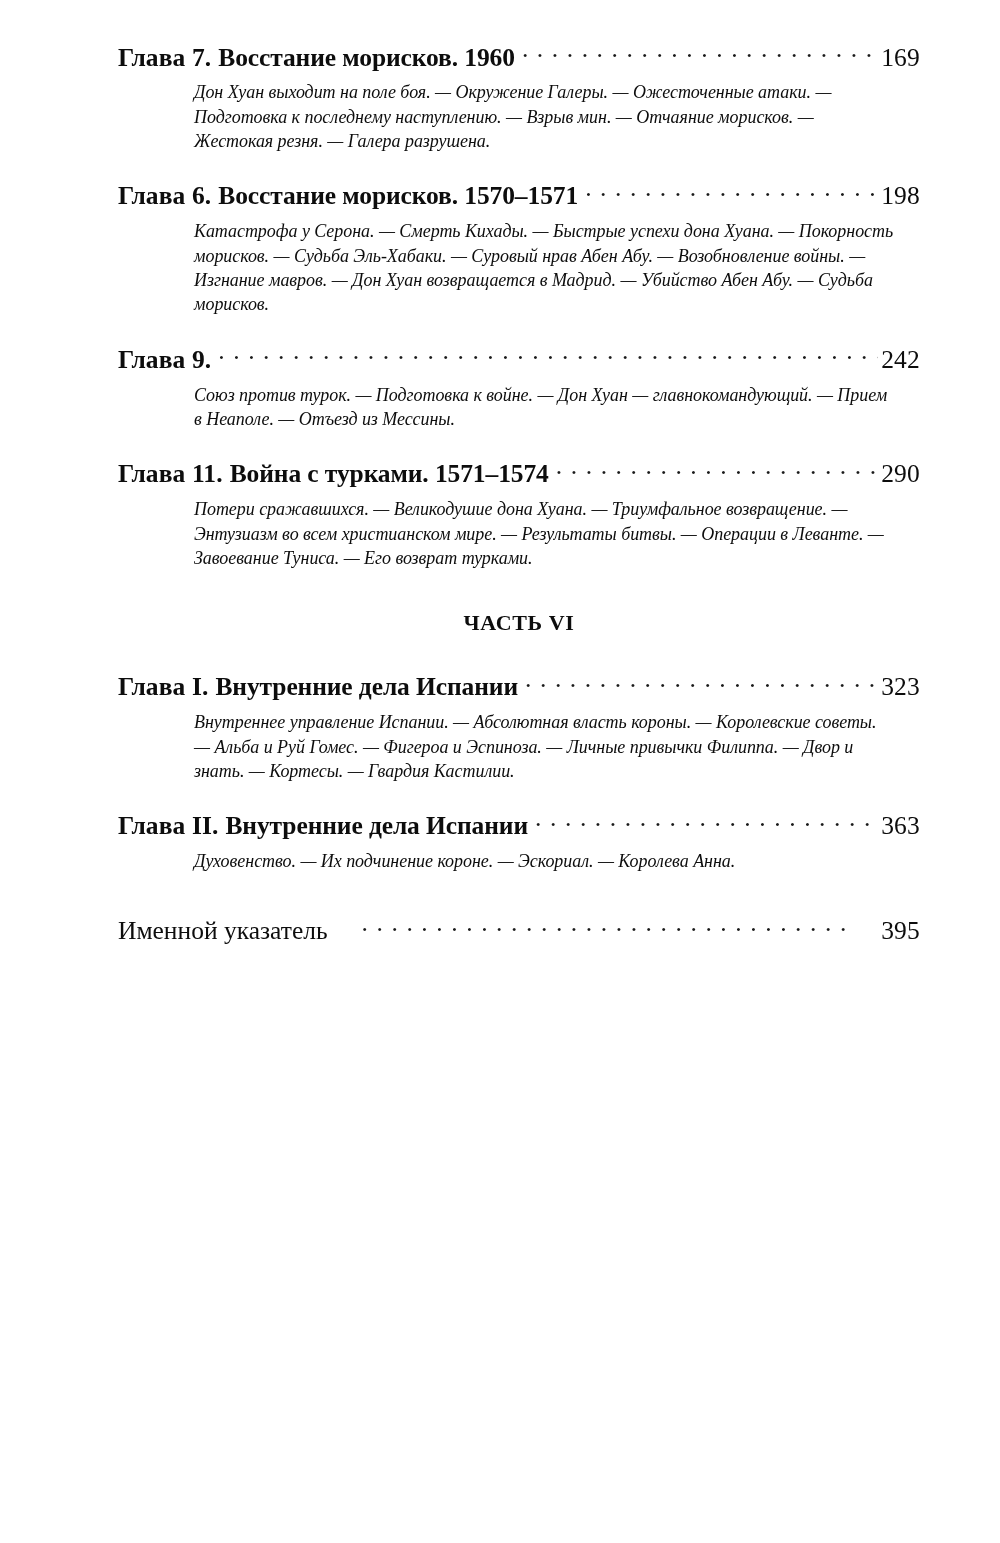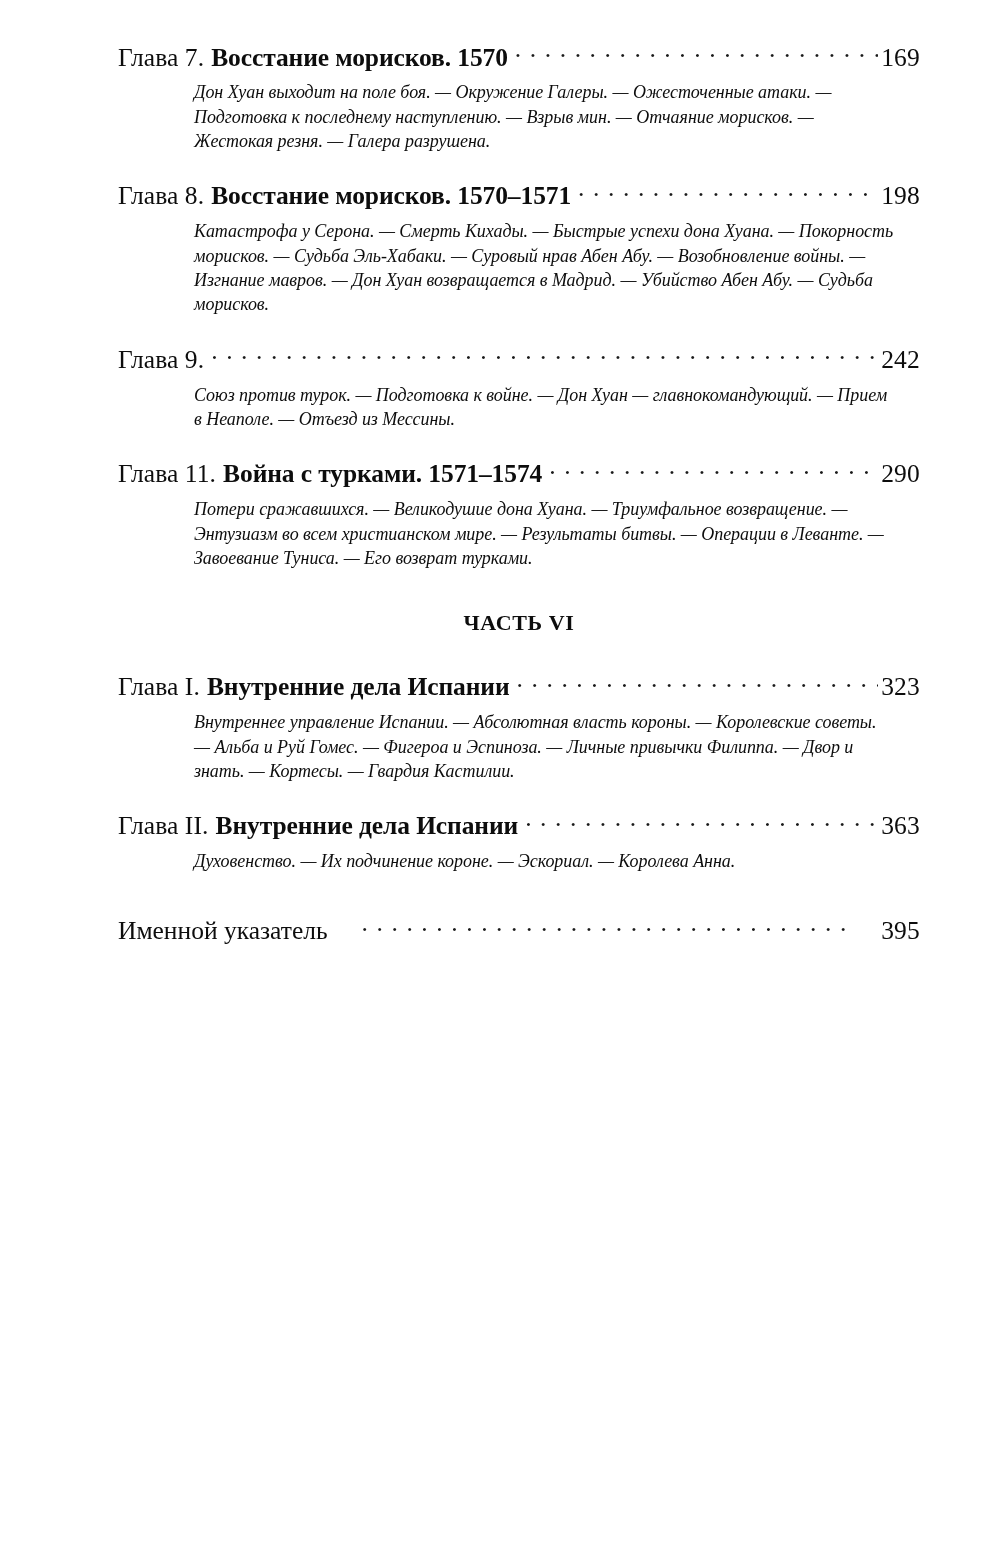--- a/index.html
+++ b/index.html
@@ -33,21 +33,21 @@
   .entry-title-line {
     display: flex;
     align-items: baseline;
     width: 100%;
     font-size: 25.5px;
     line-height: 1.25;
     white-space: nowrap;
   }
 
   .chapter-label {
-    font-weight: 400;
+    font-weight: 700;
     letter-spacing: 0.1px;
   }
 
   .chapter-name {
     font-weight: 700;
     margin-left: 7px;
     letter-spacing: -0.1px;
   }
 
   .leader {
@@ -111,30 +111,30 @@
   }
 </style>
 </head>
 <body>
 
 <div class="page">
 
   <div class="entry">
     <div class="entry-title-line">
       <span class="chapter-label">Глава 7.</span>
-      <span class="chapter-name">Восстание морисков. 1570</span>
+      <span class="chapter-name">Восстание морисков. 1960</span>
       <span class="leader"></span>
       <span class="page-num">169</span>
     </div>
     <div class="entry-desc">Дон Хуан выходит на поле боя. — Окружение Галеры. — Ожесточенные атаки. — Подготовка к последнему наступлению. — Взрыв мин. — Отчаяние морисков. — Жестокая резня. — Галера разрушена.</div>
   </div>
 
   <div class="entry">
     <div class="entry-title-line">
-      <span class="chapter-label">Глава 8.</span>
+      <span class="chapter-label">Глава 6.</span>
       <span class="chapter-name">Восстание морисков. 1570–1571</span>
       <span class="leader"></span>
       <span class="page-num">198</span>
     </div>
     <div class="entry-desc">Катастрофа у Серона. — Смерть Кихады. — Быстрые успехи дона Хуана. — Покорность морисков. — Судьба Эль-Хабаки. — Суровый нрав Абен Абу. — Возобновление войны. — Изгнание мавров. — Дон Хуан возвращается в Мадрид. — Убийство Абен Абу. — Судьба морисков.</div>
   </div>
 
   <div class="entry">
     <div class="entry-title-line">
       <span class="chapter-label">Глава 9.</span>

